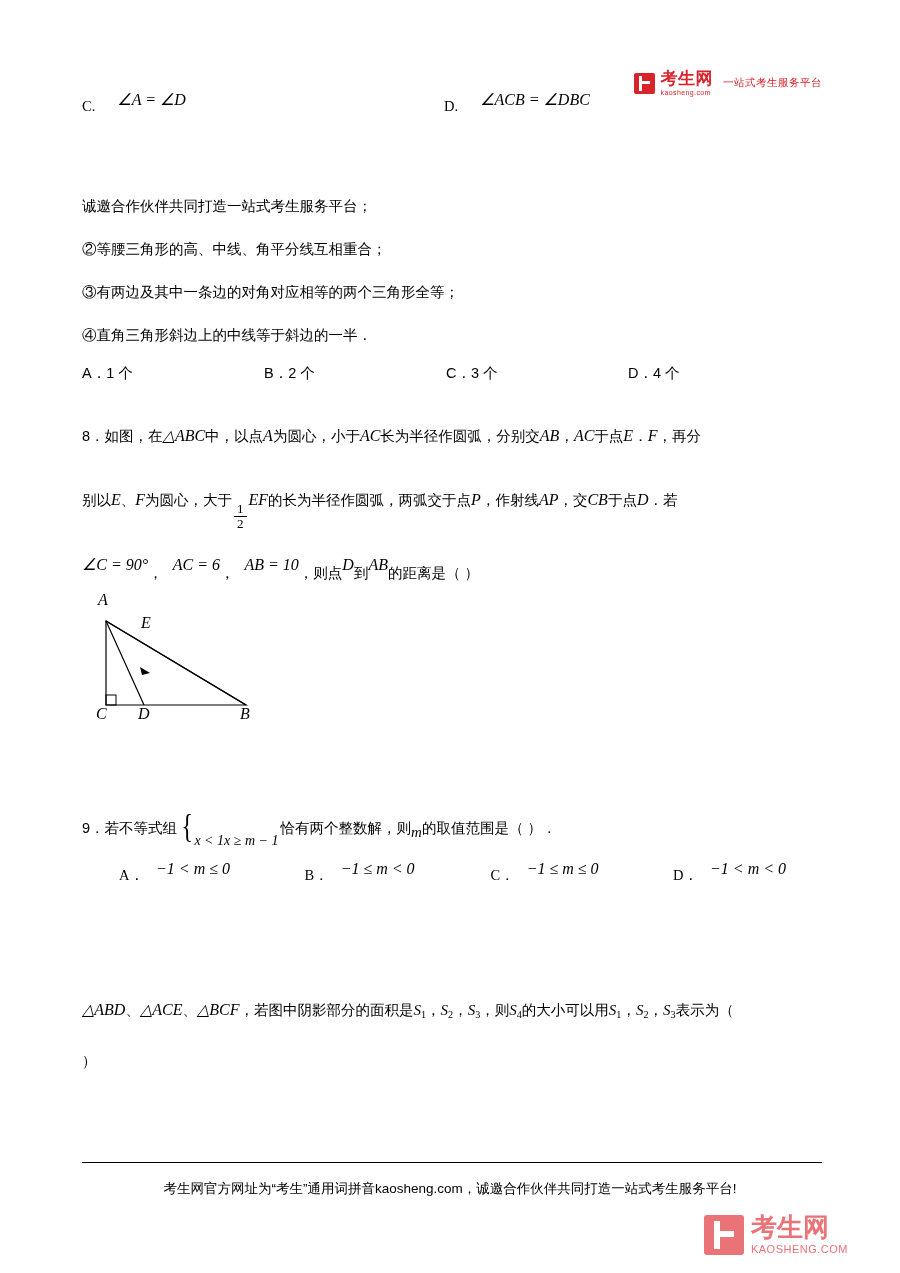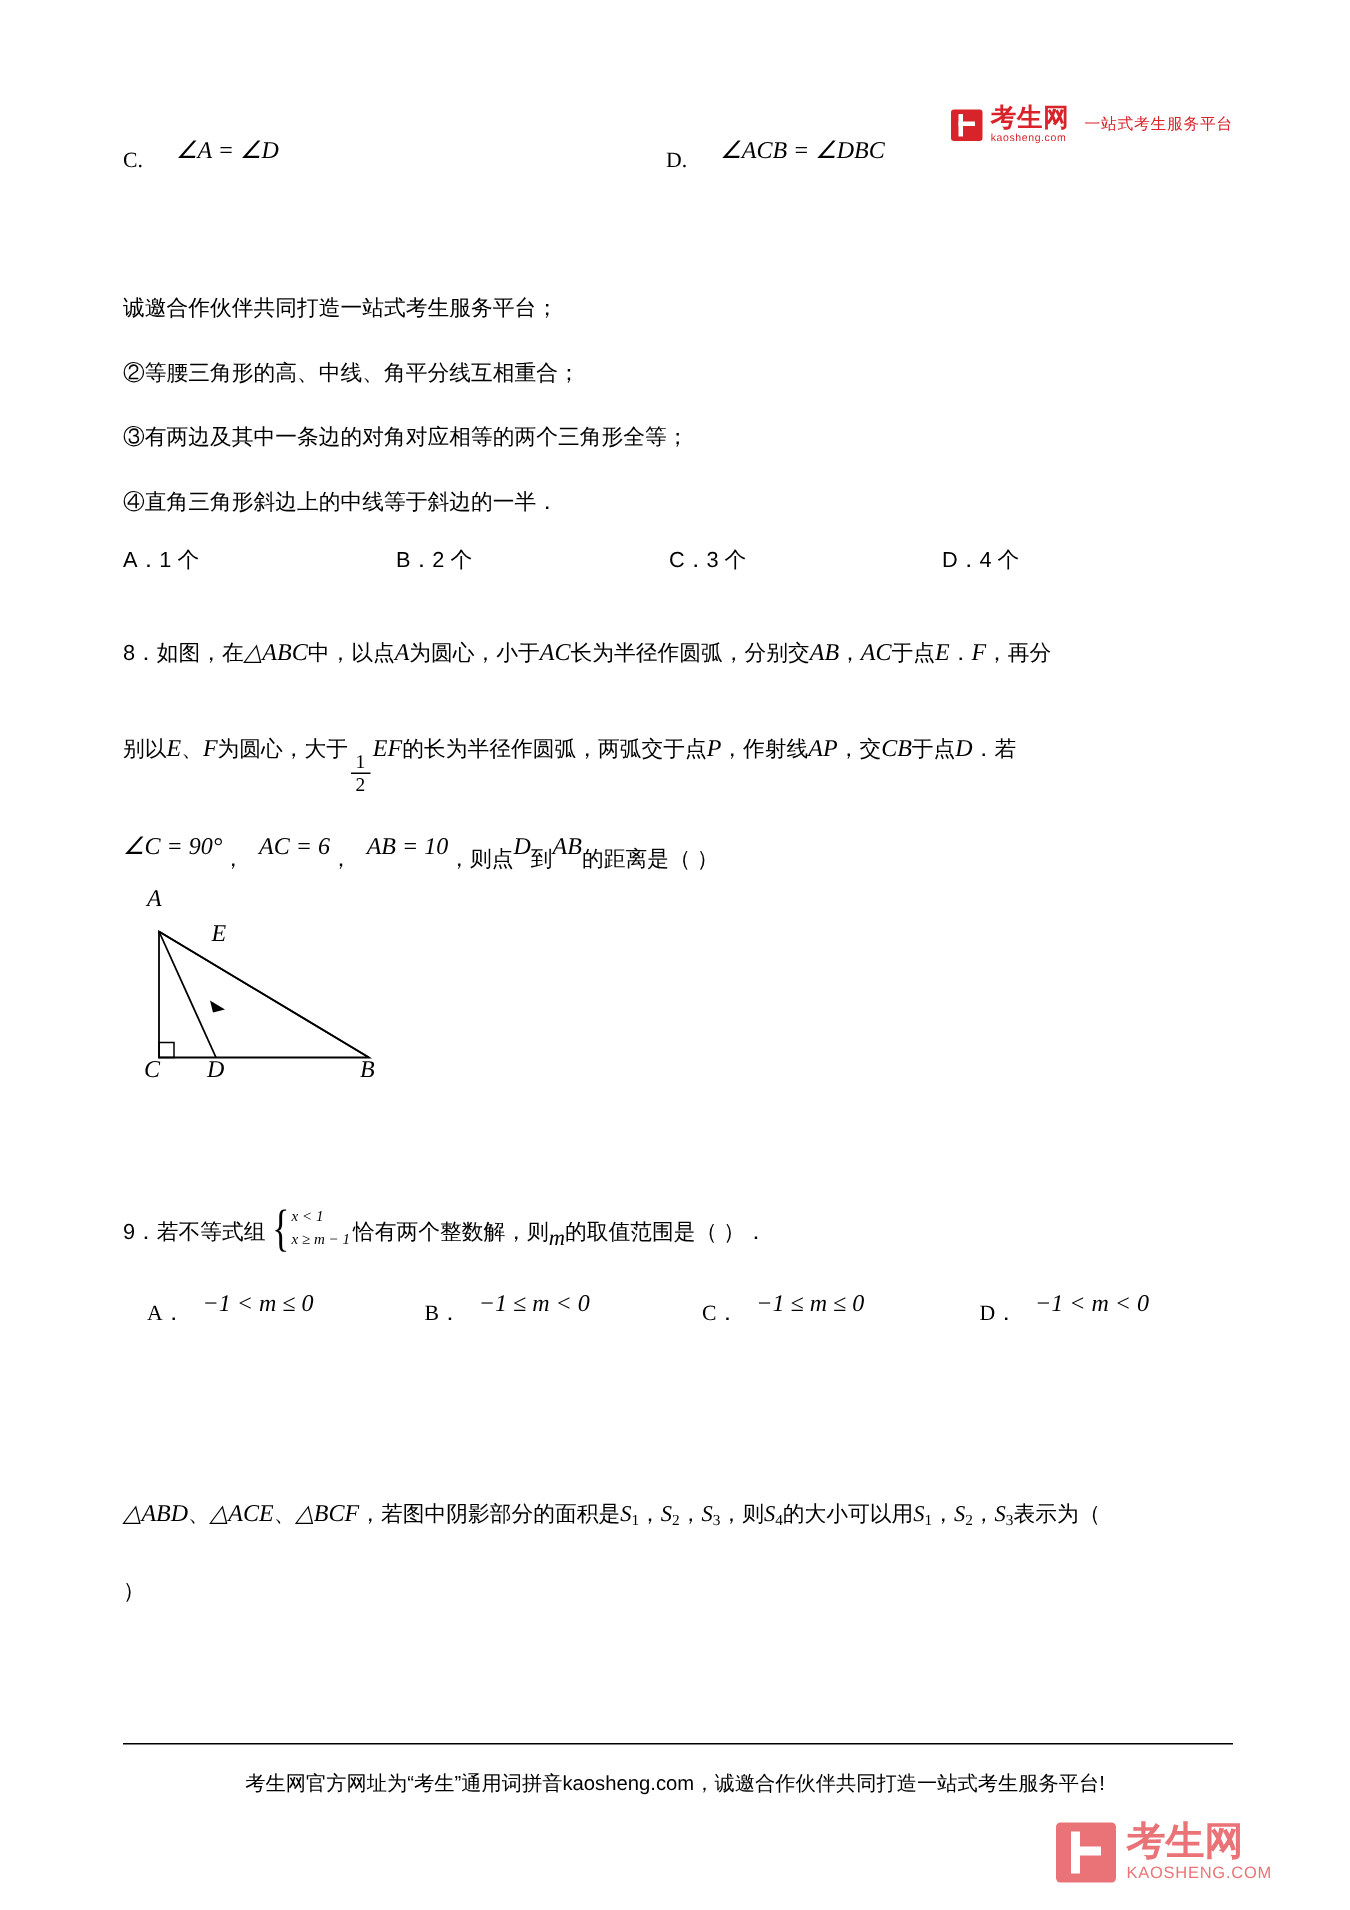--- a/index.html
+++ b/index.html
@@ -119,25 +119,26 @@
   }
   .sys .brace {
     font-size: 34px;
     line-height: 0.8;
     font-family: "Liberation Serif", serif;
     transform: scaleX(0.7);
     display: inline-block;
   }
   .sys .rows {
     display: inline-flex;
-    flex-direction: column;
-    font-size: 10px;
+    flex-direction: row;
+    font-size: 14px;
     font-family: "Liberation Serif", serif;
     line-height: 1.45;
     margin-left: -1px;
+    margin-top: 31px;
   }
 
   sub { font-size: 0.68em; vertical-align: -0.28em; font-style: normal;}
 
   
   .row { position: absolute; }
 
   
   .figure { position: absolute; left: 88px; top: 603px; width: 200px; height: 125px; }
 
@@ -261,21 +262,21 @@
   <div class="row q" style="left:82px; top:800px; width:745px;">
     <span style="position:relative; top:8px;">9．若不等式组</span><span class="sys">
         <span class="brace">{</span>
         <span class="rows">
           <span class="mi">x &lt; 1</span>
           <span class="mi">x ≥ m − 1</span>
         </span>
       </span><span style="position:relative; top:8px;">恰有两个整数解，则</span><span class="mi" style="font-size:15px; position:relative; top:12px;">m</span><span style="position:relative; top:8px;">的取值范围是（      ）．</span>
   </div>
 
-  <div class="row" style="left:98px; top:866px; width:745px;">
+  <div class="row" style="left:82px; top:866px; width:745px;text-align:center;">
     <div class="opt-row">
       <div style="width:185px;">
         <span class="lbl">A．</span>
         <span class="mi" style="font-size:16px; margin-left:8px; position:relative; top:-6px;">−1 &lt; m ≤ 0</span>
       </div>
       <div style="width:185px;">
         <span class="lbl">B．</span>
         <span class="mi" style="font-size:16px; margin-left:8px; position:relative; top:-6px;">−1 ≤ m &lt; 0</span>
       </div>
       <div style="width:185px;">

